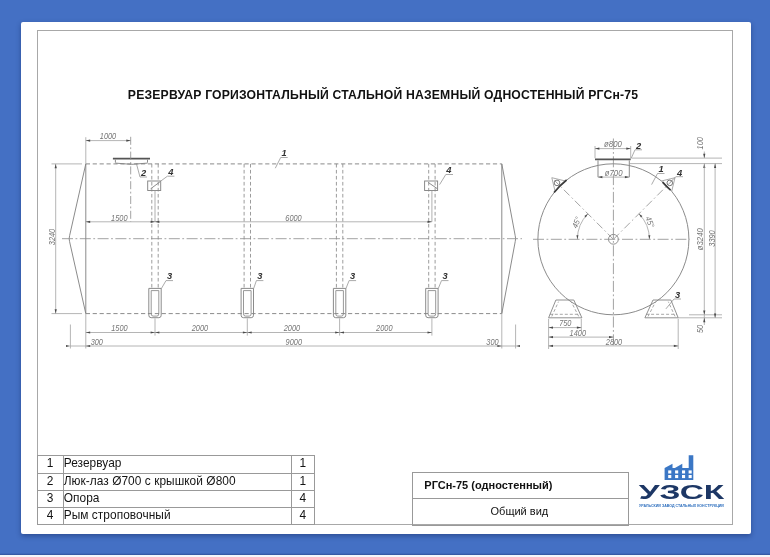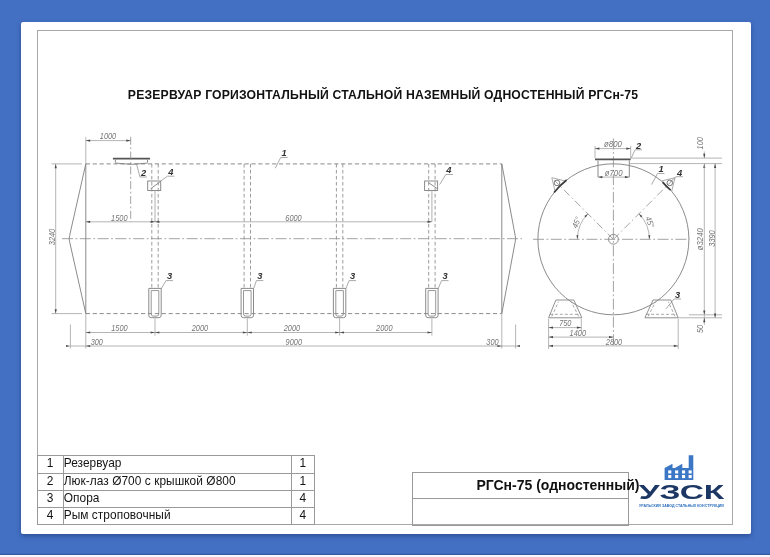--- a/index.html
+++ b/index.html
@@ -19,22 +19,22 @@
 text.lbl { font-family:"Liberation Sans",sans-serif; font-style:italic; font-weight:bold; font-size:9.3px; fill:#333333; }
 table.parts { position:absolute; left:36.5px; top:455.3px; border-collapse:collapse;
   font-size:11.9px; color:#141414; letter-spacing:0.05px; }
 table.parts td { border:1px solid #999; padding:0; height:16.3px; vertical-align:top; line-height:15.2px; }
 td.c1 { width:25.2px; text-align:center; padding-right:5.5px; }
 td.c2 { width:227.2px; padding-left:4.5px;margin-left:8px; }
 td.c3 { width:22.1px; text-align:center; }
 .tblock { position:absolute; left:412.3px; top:472px; width:215.2px; height:51.5px;
   border:1px solid #999; }
 .tbmid { position:absolute; left:0; top:25.4px; width:100%; height:0; border-top:1px solid #999; }
-.tb1 { position:absolute; left:11px; top:6.3px; width:100%; text-align:right;
-  font-size:14px; line-height:13px; font-weight:bold; color:#111; white-space:nowrap; }
+.tb1 { position:absolute; left:11px; top:6.3px; width:100%; text-align:left;
+  font-size:11px; line-height:13px; font-weight:bold; color:#111; white-space:nowrap; }
 .tb2 { position:absolute; left:-1.5px; top:33.2px; width:100%; text-align:center;
   font-size:11px; line-height:11px; color:#111; }
 </style>
 </head>
 <body>
 <div class="page"></div>
 <div class="frame"></div>
 <div class="title">РЕЗЕРВУАР ГОРИЗОНТАЛЬНЫЙ СТАЛЬНОЙ НАЗЕМНЫЙ ОДНОСТЕННЫЙ РГСн-75</div>
 <svg class="main" width="770" height="557" viewBox="0 0 770 557">
 <path d="M85.8,163.9 H501.8" stroke="#858585" stroke-width="0.95" fill="none" stroke-dasharray="4.2,2.7"></path>
@@ -237,20 +237,21 @@
 <tr>
         <td class="c1">4</td>
         <td class="c2">Рым строповочный</td>
         <td class="c3">4</td>
       </tr>
 </tbody>
   </table>
 <div class="tblock">
   <div class="tbmid"></div>
   <div class="tb1">РГСн-75 (одностенный)</div>
+  <div class="tb2">Общий вид</div>
 </div>
 <svg class="main" width="770" height="557" viewBox="0 0 770 557">
   <path d="M664.6,479.9 V468.1 L672.5,463.7 V468.1 H674.9 L682.3,463.7 V468.1 H688.7 V455.2 H693.3 V479.9 Z" fill="#3b77c5"></path>
   <g fill="#fff">
     <rect x="668.2" y="470.4" width="3.1" height="3.1"></rect>
       <rect x="675.1" y="470.4" width="3.1" height="3.1"></rect>
     <rect x="682" y="470.4" width="3.1" height="3.1"></rect>
       <rect x="688.6" y="470.4" width="3.1" height="3.1"></rect>
     <rect x="668.2" y="475" width="3.1" height="3.1"></rect>
       <rect x="675.1" y="475" width="3.1" height="3.1"></rect>

